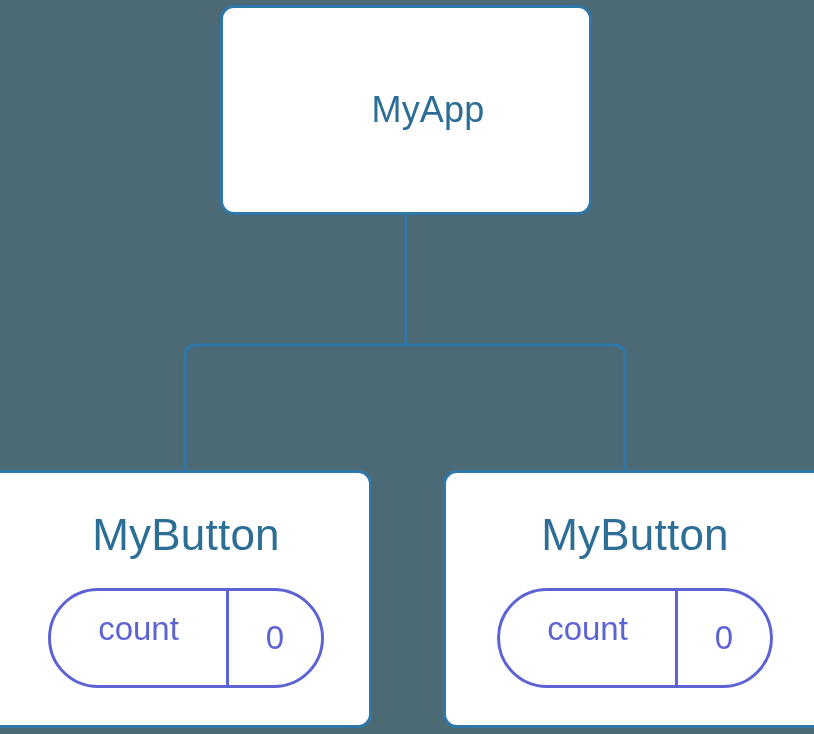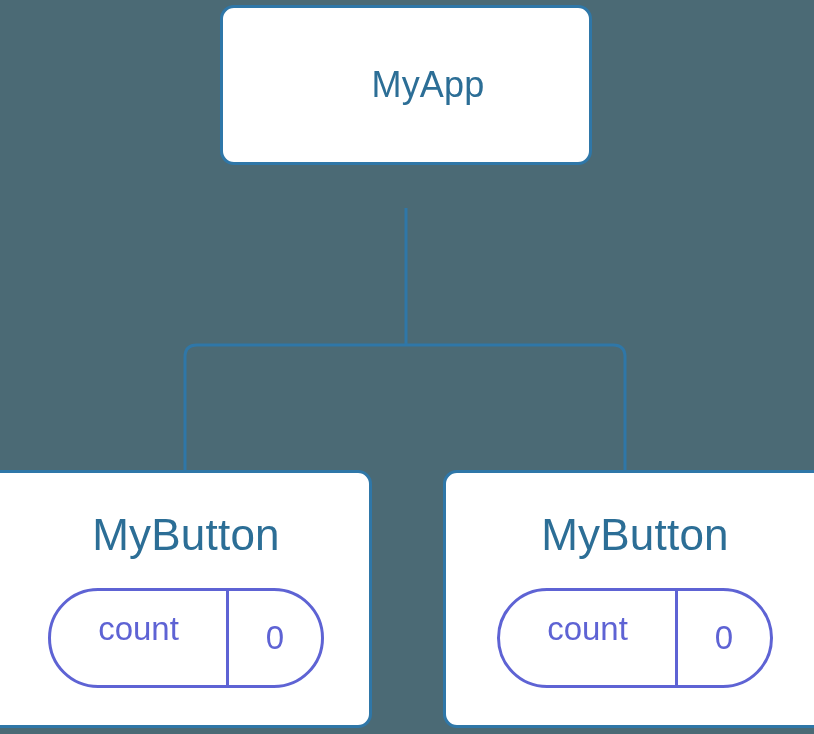--- a/index.html
+++ b/index.html
@@ -38,21 +38,21 @@
     border: 3px solid #2f77a8;
     border-radius: 14px;
     display: flex;
     flex-direction: column;
     align-items: center;
   }
   .node-root {
     left: 220px;
     top: 5px;
     width: 372px;
-    height: 160px;
+    height: 210px;
     justify-content: center;
     padding-left: 44px;
   }
   .node-leaf-left {
     left: -14px;
     top: 470px;
     width: 386px;
     height: 258px;
     padding-top: 40px;
   }

